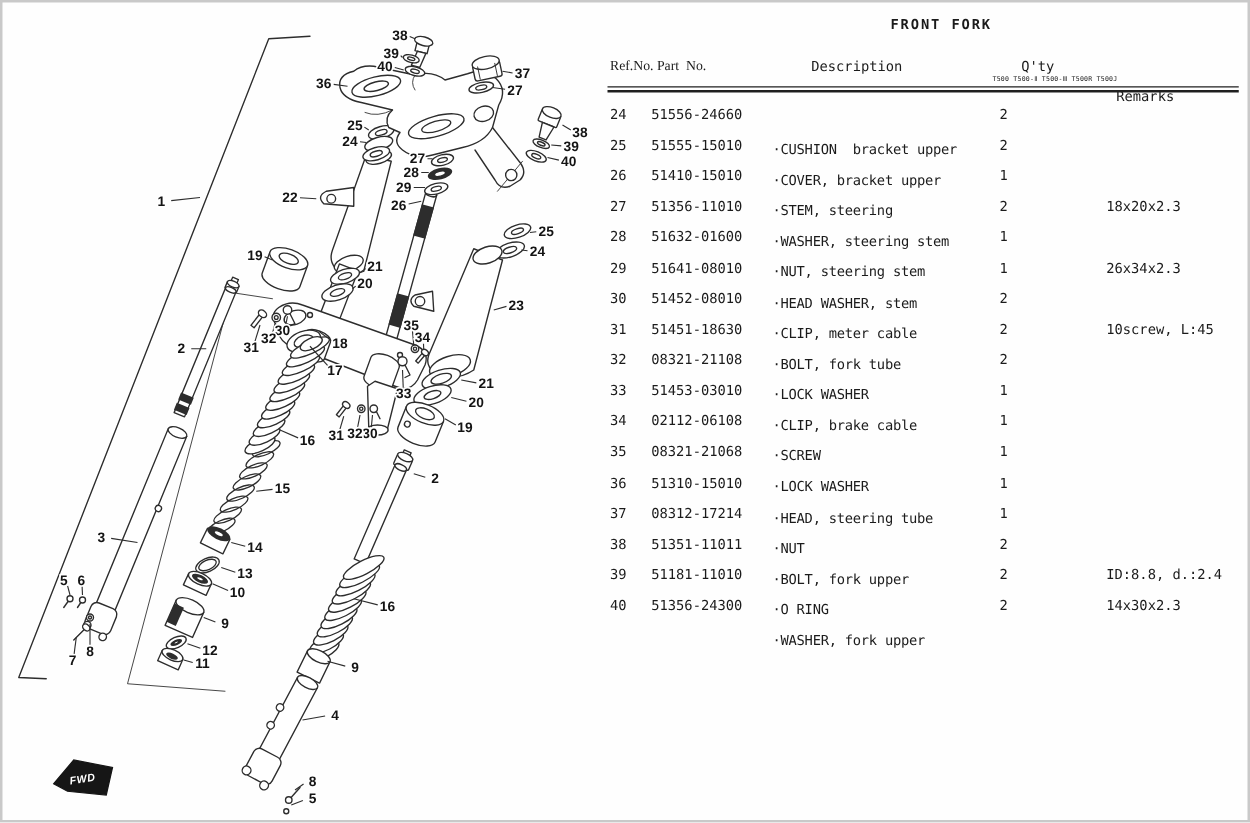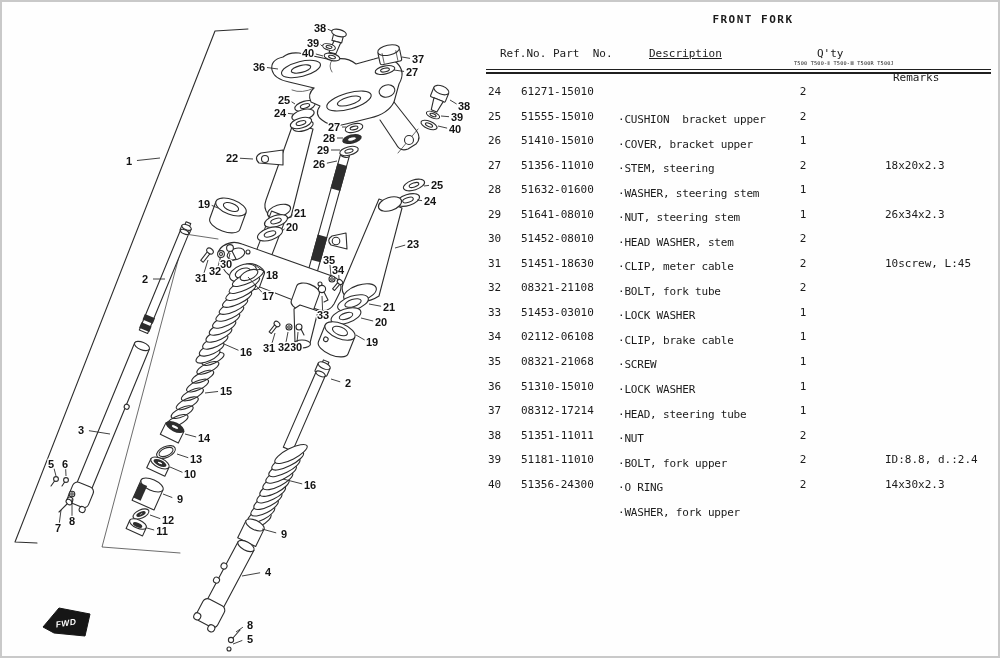--- a/index.html
+++ b/index.html
@@ -12,21 +12,21 @@
   svg .thin{stroke-width:0.7;}
   svg .coil{fill:none;stroke:#2d2d2d;stroke-width:1.05;}
   svg text.callout{font:bold 11px "Liberation Sans",sans-serif;fill:#141414;text-anchor:middle;
         paint-order:stroke;stroke:#ffffff;stroke-width:2.6px;}
   svg .leader{stroke:#2d2d2d;stroke-width:0.9;}
   svg text.fwd{font:italic bold 8.5px "Liberation Sans",sans-serif;fill:#ffffff;text-anchor:middle;letter-spacing:.5px;}
   .table-area{position:absolute;left:484px;top:0;width:516px;height:658px;}
   .title{position:absolute;left:0;right:0;top:11px;text-align:center;text-indent:18px;
          font-size:11px;font-weight:bold;letter-spacing:1.5px;white-space:pre;}
   .th{position:absolute;top:45px;font-size:11px;white-space:pre;}
-  .th-refpart{left:14px;} .th-desc{left:163px;text-decoration:underline;} .th-qty{left:331px;} .th-rem{left:407px;margin-top:24px;}
+  .th-refpart{left:2px;font-family:Liberation Serif, serif;} .th-desc{left:163px;} .th-qty{left:331px;} .th-rem{left:407px;margin-top:24px;}
   .qty-models{position:absolute;left:308px;top:58px;width:96px;font-size:5.5px;letter-spacing:.2px;
          white-space:pre;text-align:center;transform:scale(.95);transform-origin:left top;}
   .rule{position:absolute;left:0;width:505px;background:#1f1f1f;}
   .rule-thin{top:67px;height:1px;}
   .rule-thick{top:70px;height:2.2px;}
   .rows{position:absolute;left:0;top:83px;width:516px;}
   .row{position:relative;height:24.56px;font-size:11px;line-height:13px;}
   .row span{position:absolute;top:0;white-space:pre;}
   .c-ref{left:2px;}
   .c-part{left:35px;}
@@ -493,21 +493,21 @@
     <div class="th th-refpart">Ref.No. Part  No.</div>
     <div class="th th-desc">Description</div>
     <div class="th th-qty">Q'ty</div>
     <div class="th th-rem">Remarks</div>
     <div class="qty-models">T500 T500-Ⅱ T500-Ⅲ T500R T500J</div>
     <div class="rule rule-thin"></div>
     <div class="rule rule-thick"></div>
     <div class="rows" id="rows">
         <div class="row">
           <span class="c-ref">24</span>
-          <span class="c-part">61271-15010</span>
+          <span class="c-part">51556-24660</span>
           <span class="c-desc">·CUSHION  bracket upper</span>
           <span class="c-qty">2</span>
           <span class="c-rem"></span>
         </div>
         <div class="row">
           <span class="c-ref">25</span>
           <span class="c-part">51555-15010</span>
           <span class="c-desc">·COVER, bracket upper</span>
           <span class="c-qty">2</span>
           <span class="c-rem"></span>

